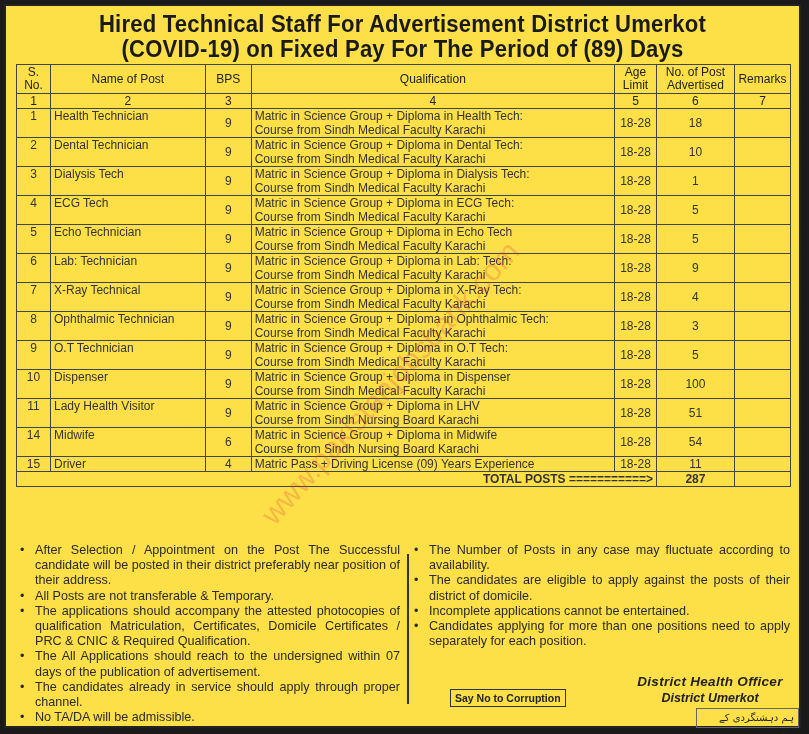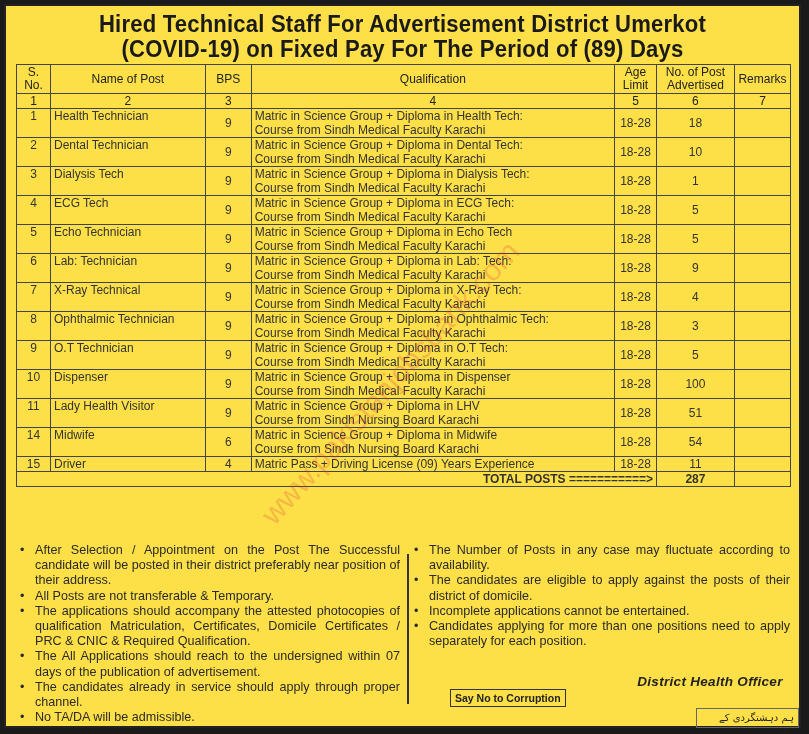--- a/index.html
+++ b/index.html
@@ -211,17 +211,18 @@
     <li>The candidates are eligible to apply against the posts of their district of domicile.</li>
     <li>Incomplete applications cannot be entertained.</li>
     <li>Candidates applying for more than one positions need to apply separately for each position.</li>
   </ul>
 
   <div class="corruption">Say No to Corruption</div>
   <div class="ref">INF-KRY: No. 1694/2020</div>
 
   <div class="officer">
     <div class="t1">District Health Officer</div>
+    <div class="t2">District Umerkot</div>
   </div>
   <div class="urdu">ہم دہشتگردی کے خلاف متحد ہیں</div>
 
   <div class="wm">www.pakistanjobsbank.com</div>
 </div>
 
 </body></html>

